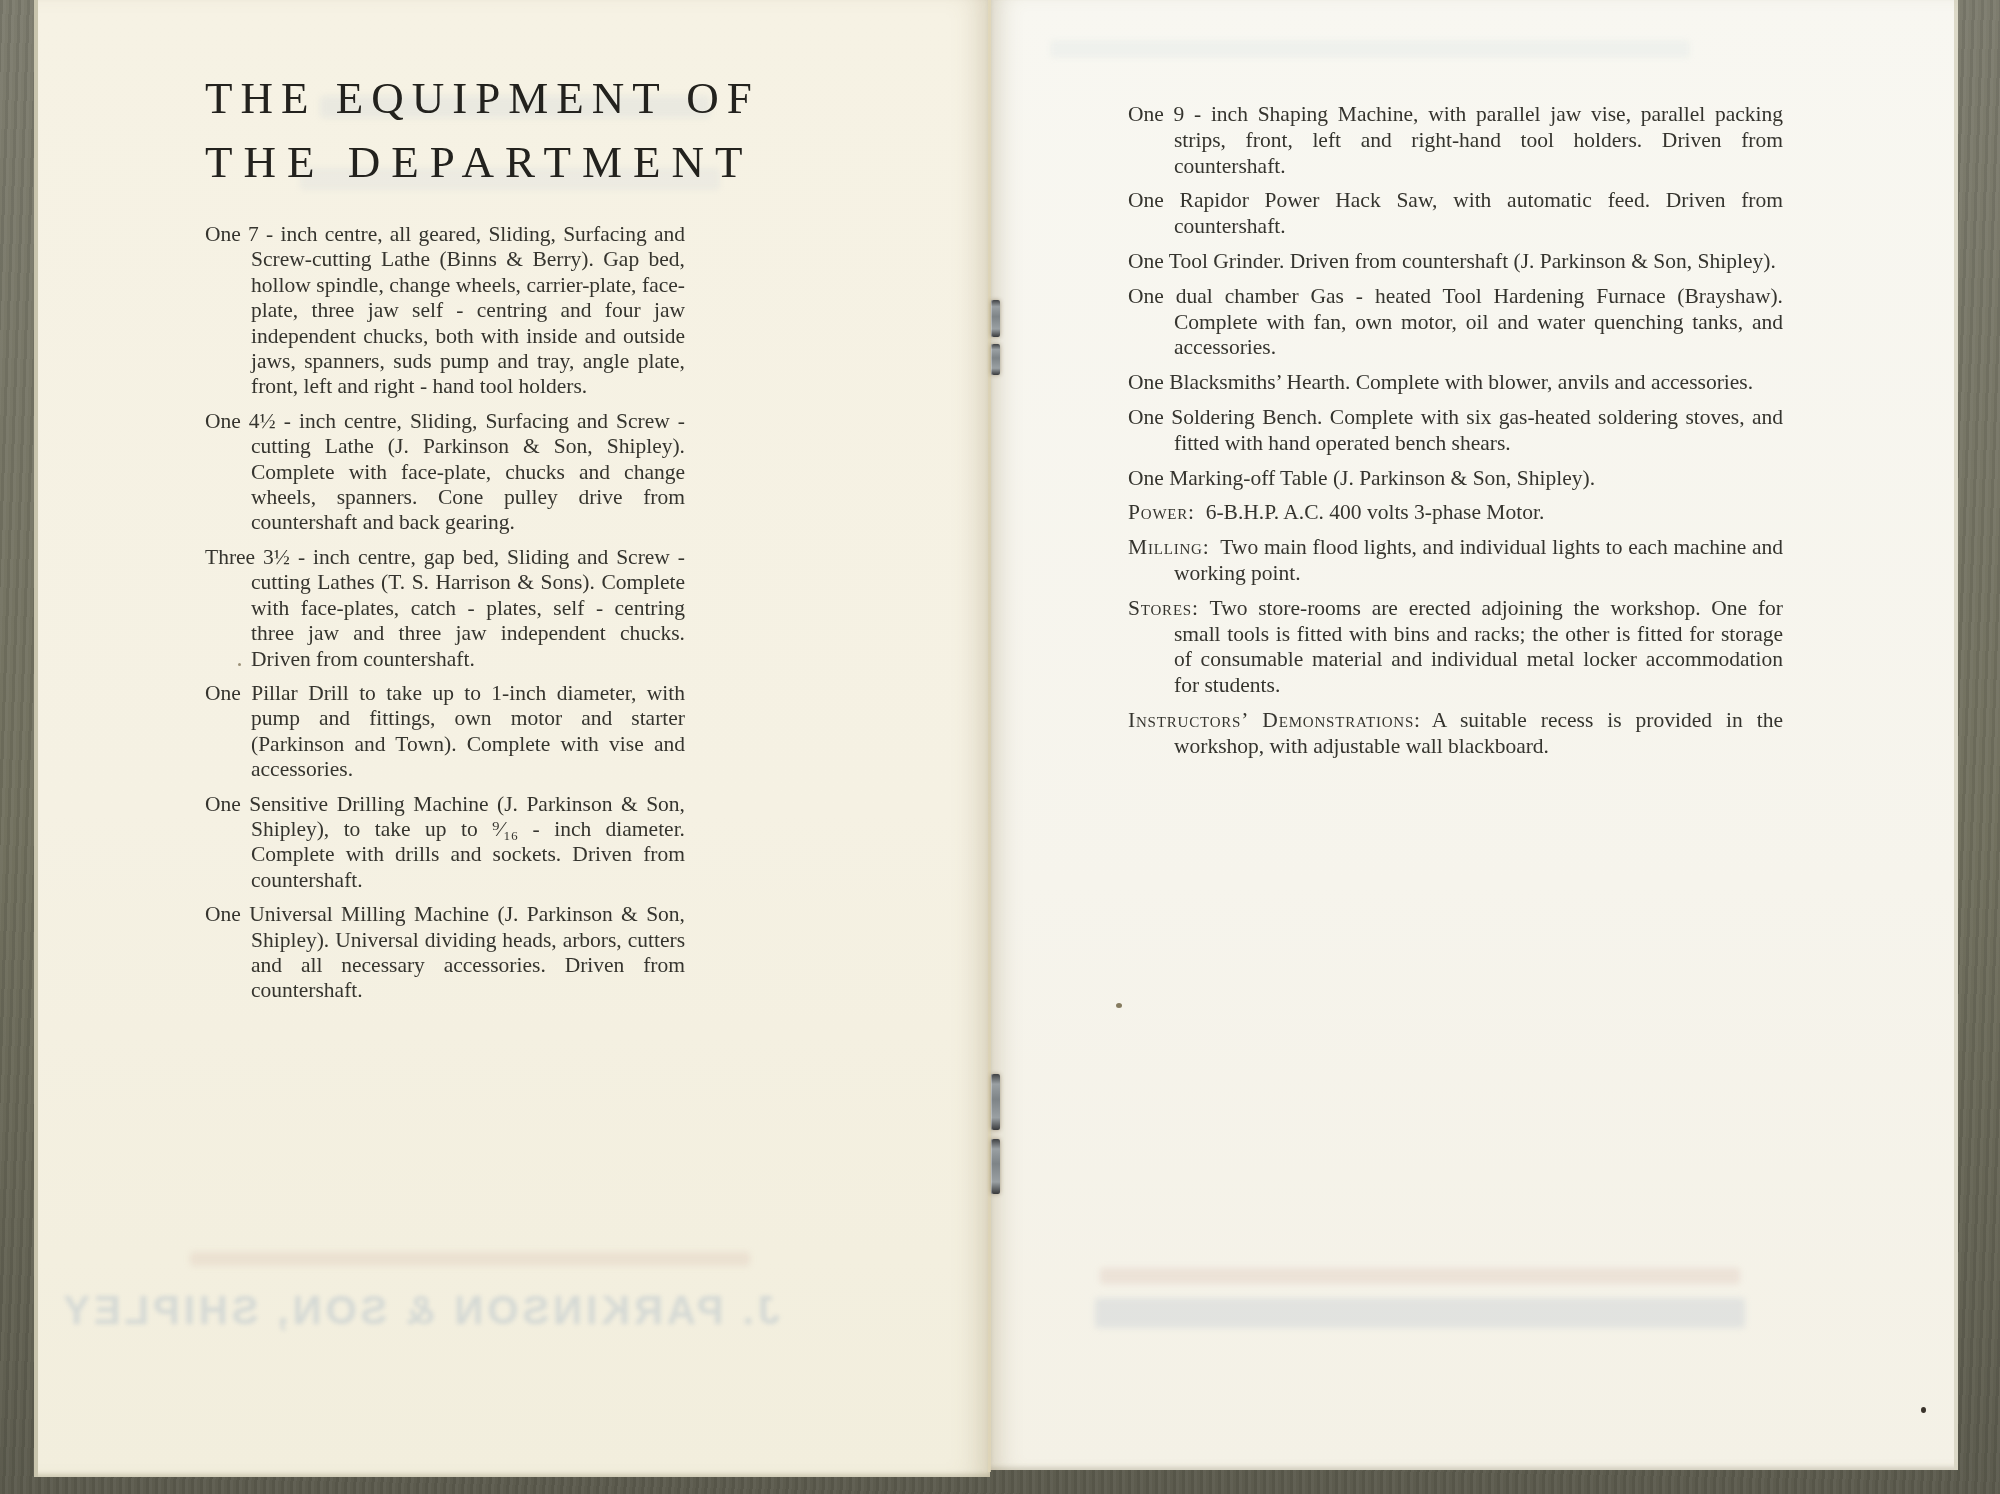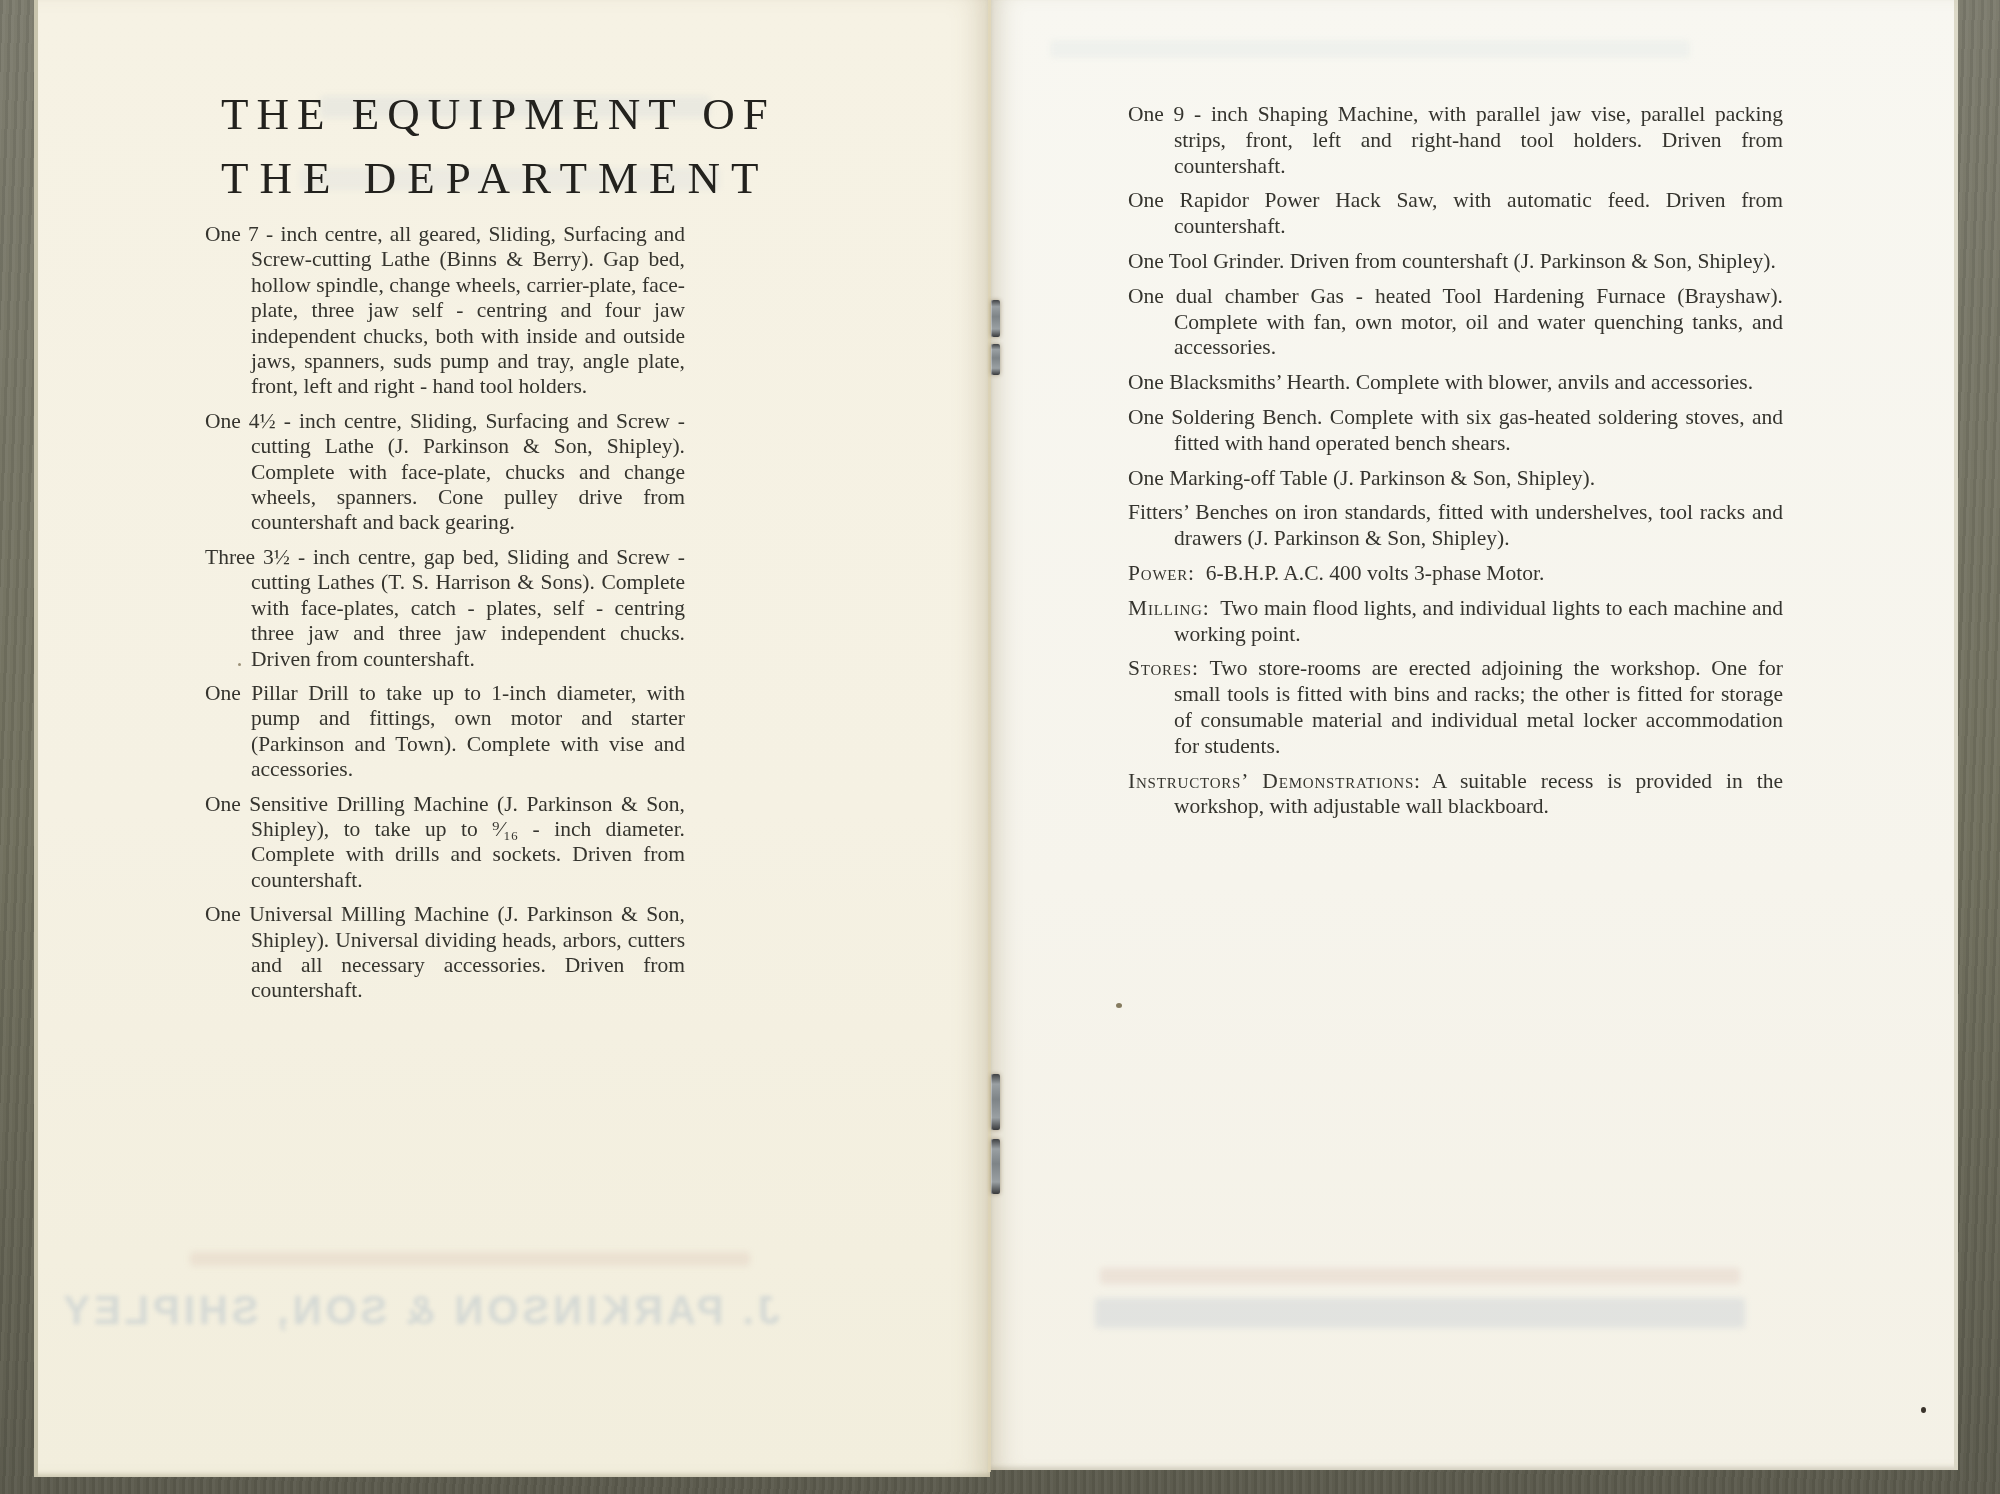--- a/index.html
+++ b/index.html
@@ -90,42 +90,41 @@
   <div class="gutter-line"></div>
 
   <div class="ghost-bar gb-left-top1"></div>
   <div class="ghost-bar gb-left-top2"></div>
   <div class="ghost-bar gb-left-red"></div>
   <div class="ghost-bar gb-right-red"></div>
   <div class="ghost-bar gb-right-blue"></div>
   <div class="ghost-bar gb-right-top"></div>
   <div class="ghost-text">J. PARKINSON &amp; SON, SHIPLEY</div>
 
-  <h1 class="title" style="margin:16px; font-weight:400;">
+  <h1 class="title" style="margin:0; font-weight:400;">
     <span class="t-line t1">THE EQUIPMENT OF</span>
     <span class="t-line t2">THE DEPARTMENT</span>
   </h1>
 
   <div class="col col-left">
       <p class="entry">One 7 - inch centre, all geared, Sliding, Surfacing and Screw-cutting Lathe (Binns &amp; Berry).  Gap bed, hollow spindle, change wheels, carrier-plate, face-plate, three jaw self - centring and four jaw independent chucks, both with inside and outside jaws, spanners, suds pump and tray, angle plate, front, left and right - hand tool holders.</p>
       <p class="entry">One 4½ - inch centre, Sliding, Surfacing and Screw - cutting Lathe (J. Parkinson &amp; Son, Shipley).  Complete with face-plate, chucks and change wheels, spanners.  Cone pulley drive from countershaft and back gearing.</p>
       <p class="entry">Three 3½ - inch centre, gap bed, Sliding and Screw - cutting Lathes (T. S. Harrison &amp; Sons).  Complete with face-plates, catch - plates, self - centring three jaw and three jaw independent chucks.  Driven from countershaft.</p>
       <p class="entry">One Pillar Drill to take up to 1-inch diameter, with pump and fittings, own motor and starter (Parkinson and Town).  Complete with vise and accessories.</p>
       <p class="entry">One Sensitive Drilling Machine (J. Parkinson &amp; Son, Shipley), to take up to ⁹⁄₁₆ - inch diameter.  Complete with drills and sockets.  Driven from countershaft.</p>
       <p class="entry">One Universal Milling Machine (J. Parkinson &amp; Son, Shipley).  Universal dividing heads, arbors, cutters and all necessary accessories.  Driven from countershaft.</p>
     </div>
   <div class="col col-right">
       <p class="entry">One 9 - inch Shaping Machine, with parallel jaw vise, parallel packing strips, front, left and right-hand tool holders.  Driven from countershaft.</p>
       <p class="entry">One Rapidor Power Hack Saw, with automatic feed.  Driven from countershaft.</p>
       <p class="entry">One Tool Grinder.  Driven from countershaft (J. Parkinson &amp; Son, Shipley).</p>
       <p class="entry">One dual chamber Gas - heated Tool Hardening Furnace (Brayshaw).  Complete with fan, own motor, oil and water quenching tanks, and accessories.</p>
       <p class="entry">One Blacksmiths’ Hearth.  Complete with blower, anvils and accessories.</p>
       <p class="entry">One Soldering Bench.  Complete with six gas-heated soldering stoves, and fitted with hand operated bench shears.</p>
       <p class="entry">One Marking-off Table (J. Parkinson &amp; Son, Shipley).</p>
-      <p class="entry">Fitters’ Benches on iron standards, fitted with undershelves, tool racks and drawers (J. Parkinson &amp; Son, Shipley).</p>
       <p class="entry"><span class="lead">Power:</span> 6-B.H.P. A.C. 400 volts 3-phase Motor.</p>
       <p class="entry"><span class="lead">Milling:</span> Two main flood lights, and individual lights to each machine and working point.</p>
       <p class="entry"><span class="lead">Stores:</span> Two store-rooms are erected adjoining the workshop.  One for small tools is fitted with bins and racks; the other is fitted for storage of consumable material and individual metal locker accommodation for students.</p>
       <p class="entry"><span class="lead">Instructors’ Demonstrations:</span> A suitable recess is provided in the workshop, with adjustable wall blackboard.</p>
     </div>
 
   <div class="staple staple-1"></div>
   <div class="staple staple-2"></div>
   <div class="staple staple-3"></div>
   <div class="staple staple-4"></div>

